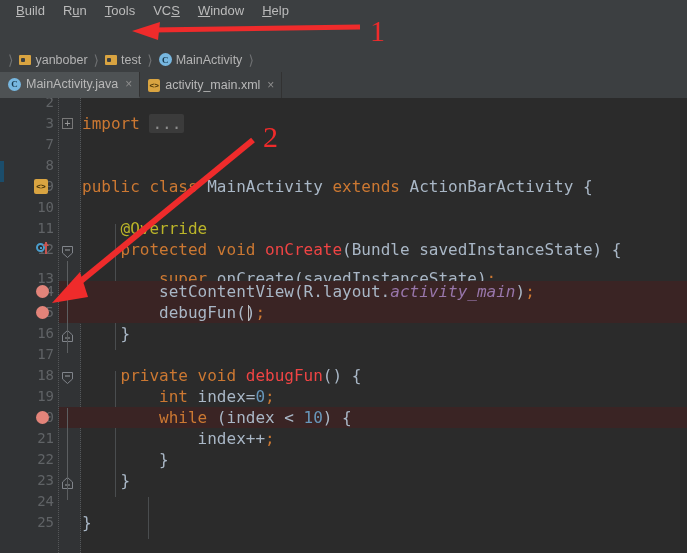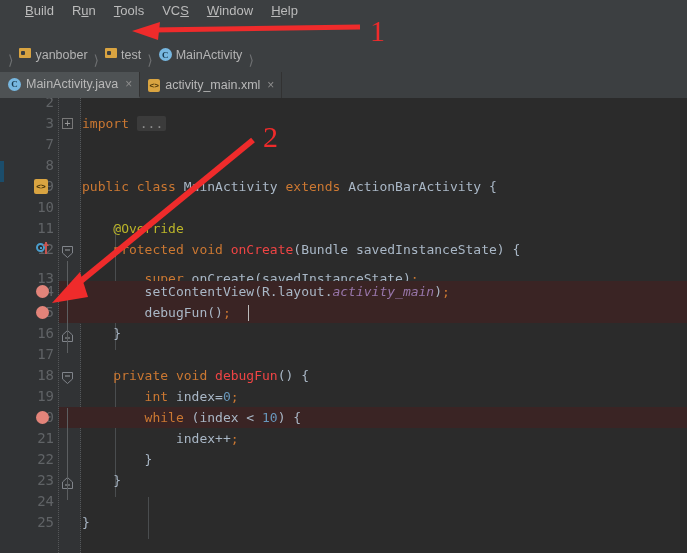--- a/index.html
+++ b/index.html
@@ -15,21 +15,21 @@
     width: 687px; height: 553px;
     background: #3c3f41;
   }
 
   
   .menubar {
     position: absolute; left: 0; top: 0;
     width: 687px; height: 21px;
     background: #3c3f41;
     display: flex; align-items: flex-start;
-    padding-left: 16px;
+    padding-left: 7px;
   }
   .menu-item {
     color: #bbbbbb;
     font-size: 13px;
     padding: 0 9px;
     line-height: 21px;
     white-space: nowrap;
     cursor: default;
   }
   .menu-item .mn { text-decoration: underline; }
@@ -119,21 +119,21 @@
 
   
   .breadcrumb {
     position: absolute; left: 0; top: 48px;
     width: 687px; height: 23px;
     background: #3c3f41;
     display: flex; align-items: center;
     padding-left: 4px;
   }
   .crumb {
-    display: flex; align-items: flex-start;
+    display: flex; align-items: center;
     height: 23px;
     padding: 0 2px 0 4px;
     color: #b4b4b4; font-size: 12.5px;
     white-space: nowrap;
   }
   .crumb .ctext { margin-left: 4px; }
   .crumb-sep {
     color: #6e7072; font-size: 14px;
     margin: 0 2px 0 4px;
   }
@@ -233,21 +233,21 @@
     text-align: right;
     color: #606366;
     font-family: "DejaVu Sans Mono", monospace;
     font-size: 14px;
     line-height: 21px;
   }
   .code {
     position: absolute; left: 82px; top: 0;
     height: 21px; line-height: 21px;
     font-family: "DejaVu Sans Mono", monospace;
-    font-size: 13px;
+    font-size: 16px;
     white-space: pre;
     color: #a9b7c6;
   }
   .kw   { color: #cc7832; }
   .typ  { color: #a9b7c6; }
   .mth  { color: #ef4444; }
   .anno { color: #bbb529; }
   .num  { color: #6897bb; }
   .fld  { color: #9876aa; font-style: italic; }
   .semi { color: #cc7832; }

